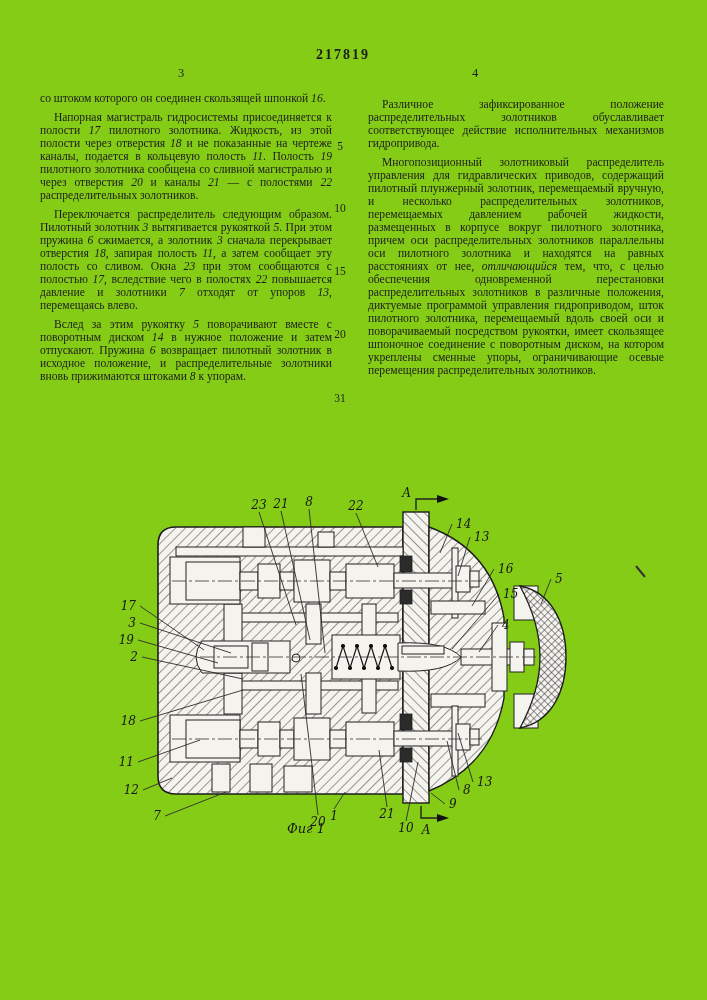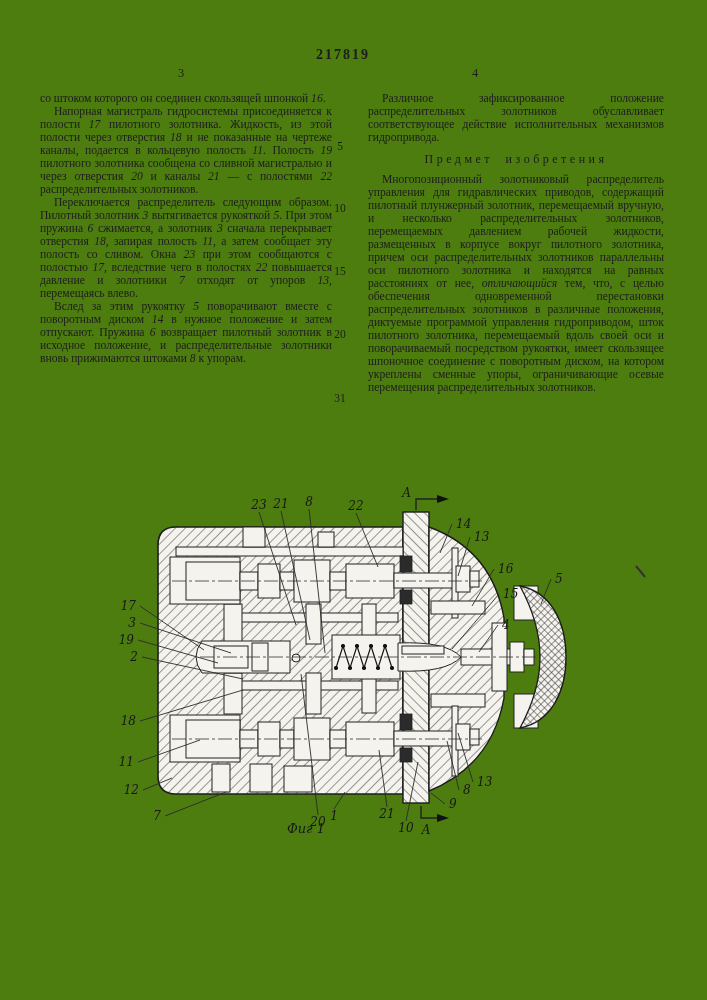--- a/index.html
+++ b/index.html
@@ -1,29 +1,29 @@
 <!DOCTYPE html>
 <html><head>
 <meta charset="utf-8">
 <style>
   html,body{margin:0;padding:0;}
   body{width:707px;height:1000px;background:#e9e7e1;font-family:"Liberation Serif","DejaVu Serif",serif;}
-  #page{position:relative;width:707px;height:1000px;background:#4d7c0f;color:#1d1d1d;overflow:hidden;}
+  #page{position:relative;width:707px;height:1000px;background:#84cc16;color:#1d1d1d;overflow:hidden;}
 
   .patent-number{position:absolute;top:47px;left:0;width:686px;text-align:center;
     font-size:14px;font-weight:bold;letter-spacing:2px;}
   .colnum{position:absolute;top:66px;font-size:12.5px;}
   .colnum.left{left:178px;}
   .colnum.right{left:472px;}
 
   .textcol{position:absolute;top:92px;font-size:11.6px;line-height:13px;text-align:justify;}
   #leftcol{left:40px;width:292px;}
   #rightcol{left:368px;width:296px;}
   .para{margin:0;}
-  .para.ind{text-indent:14px;}
+  .para.ind{text-indent:14px;margin-top:6px;}
   .para i{font-style:italic;}
 
   .claim-heading{margin:9px 0 7px 0;text-align:center;font-size:12px;
     letter-spacing:3.5px;word-spacing:6px;white-space:nowrap;}
 
   .gut{position:absolute;left:330px;width:20px;text-align:center;font-size:11.5px;}
   .gut.n1{top:140px;} .gut.n2{top:202px;} .gut.n3{top:265px;} .gut.n4{top:328px;} .gut.n5{top:392px;}
 
   #figwrap{position:absolute;left:95px;top:470px;width:575px;height:405px;}
   svg{display:block;}
@@ -48,21 +48,20 @@
       <p class="para">со штоком которого он соединен скользящей шпонкой <i>16</i>.</p>
       <p class="para ind">Напорная магистраль гидросистемы присоединяется к полости <i>17</i> пилотного золотника. Жидкость, из этой полости через отверстия <i>18</i> и не показанные на чертеже каналы, подается в кольцевую полость <i>11</i>. Полость <i>19</i> пилотного золотника сообщена со сливной магистралью и через отверстия <i>20</i> и каналы <i>21</i> — с полостями <i>22</i> распределительных золотников.</p>
       <p class="para ind">Переключается распределитель следующим образом. Пилотный золотник <i>3</i> вытягивается рукояткой <i>5</i>. При этом пружина <i>6</i> сжимается, а золотник <i>3</i> сначала перекрывает отверстия <i>18</i>, запирая полость <i>11</i>, а затем сообщает эту полость со сливом. Окна <i>23</i> при этом сообщаются с полостью <i>17</i>, вследствие чего в полостях <i>22</i> повышается давление и золотники <i>7</i> отходят от упоров <i>13</i>, перемещаясь влево.</p>
       <p class="para ind">Вслед за этим рукоятку <i>5</i> поворачивают вместе с поворотным диском <i>14</i> в нужное положение и затем отпускают. Пружина <i>6</i> возвращает пилотный золотник в исходное положение, и распределительные золотники вновь прижимаются штоками <i>8</i> к упорам.</p>
     </div>
 
   <div id="rightcol" class="textcol">
     <div>
         <p class="para ind">Различное зафиксированное положение распределительных золотников обуславливает соответствующее действие исполнительных механизмов гидропривода.</p>
       </div>
-    <div class="claim-heading">Предмет изобретения</div>
     <div>
         <p class="para ind">Многопозиционный золотниковый распределитель управления для гидравлических приводов, содержащий пилотный плунжерный золотник, перемещаемый вручную, и несколько распределительных золотников, перемещаемых давлением рабочей жидкости, размещенных в корпусе вокруг пилотного золотника, причем оси распределительных золотников параллельны оси пилотного золотника и находятся на равных расстояниях от нее, <i>отличающийся</i> тем, что, с целью обеспечения одновременной перестановки распределительных золотников в различные положения, диктуемые программой управления гидроприводом, шток пилотного золотника, перемещаемый вдоль своей оси и поворачиваемый посредством рукоятки, имеет скользящее шпоночное соединение с поворотным диском, на котором укреплены сменные упоры, ограничивающие осевые перемещения распределительных золотников.</p>
       </div>
   </div>
 
   <span class="gut n1">5</span>
   <span class="gut n2">10</span>
   <span class="gut n3">15</span>
   <span class="gut n4">20</span>
   <span class="gut n5">31</span>

